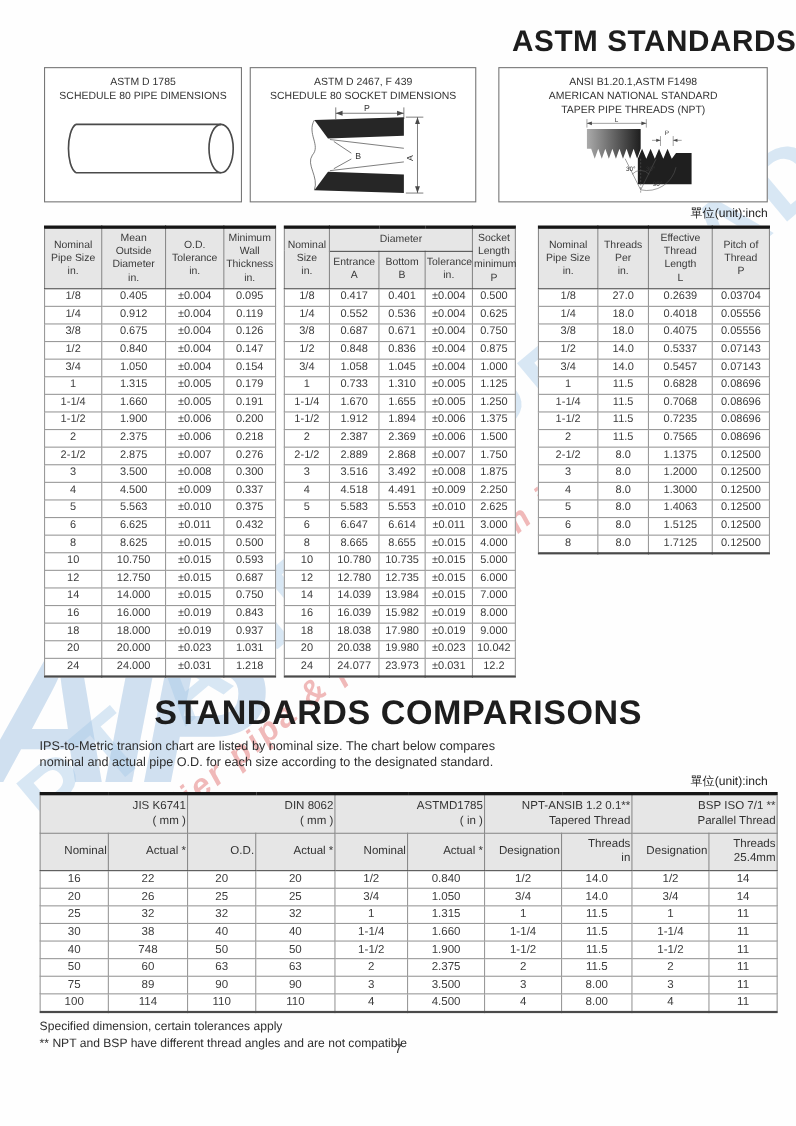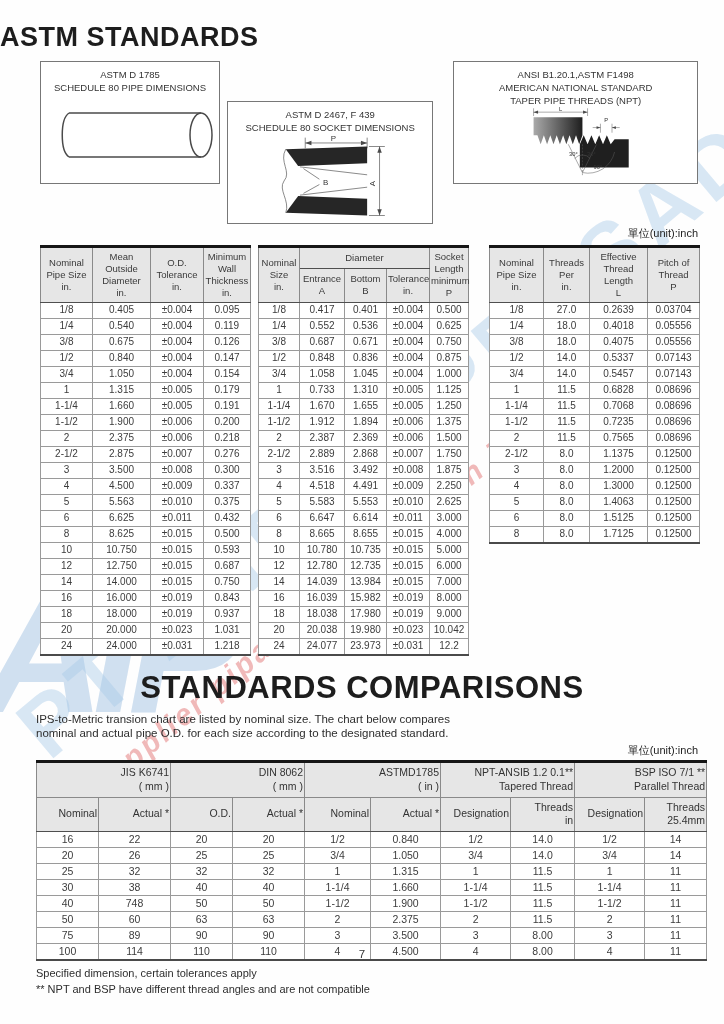--- a/index.html
+++ b/index.html
@@ -29,32 +29,32 @@
     color: rgba(165,200,232,0.42); white-space:nowrap;
   }
   .wm-red {
     position:absolute; left:95px; top:772px; width:1100px;
     transform: rotate(-40deg); transform-origin: 0 50%;
     font-size:30px; font-weight:bold; font-style:italic; letter-spacing:3px;
     color: rgba(225,110,110,0.48); white-space:nowrap;
   }
 
   
-  .h1 { text-align:left; font-size:27px; font-weight:bold; color:#1d1d1d; letter-spacing:0.5px; padding-top:22px; }
+  .h1 { text-align:right; font-size:27px; font-weight:bold; color:#1d1d1d; letter-spacing:0.5px; padding-top:22px; }
   .h2 { text-align:center; font-size:31px; font-weight:bold; color:#1d1d1d; letter-spacing:0.5px; margin-top:14px; }
   .unit { text-align:right; font-size:11px; color:#222; padding-right:26px; margin-top:2px;padding-left:33px; }
   .intro { margin:6px 0 2px 36px; font-size:11.5px; color:#2e2e2e; white-space:pre-line; line-height:1.3; }
   .footnotes { margin:5px 0 0 36px; font-size:11px; color:#2e2e2e; line-height:1.45; }
   .pagenum { position:absolute; left:0; right:0; top:948px; text-align:center; font-size:11.5px; color:#333; }
 
   
   .boxes { display:flex; margin:8px 26px 0 40px; }
   .dbox { border:1px solid #777; background:#fff; height:123px; position:relative; }
   .dbox-1 { width:180px; margin-right:7px; }
-  .dbox-2 { width:210px; margin-right:20px;margin-top:40px; }
+  .dbox-2 { width:210px; margin-right:20px; }
   .dbox-3 { width:249px; }
   .dbox .cap { text-align:center; font-size:9.5px; line-height:1.35; color:#333; padding-top:7px; }
   .dbox svg { display:block; margin:0 auto; }
   .dline { stroke:#4a4a4a; stroke-width:1.5; fill:none; }
   .thin  { stroke:#5a5a5a; stroke-width:0.8; fill:none; }
   .dfill { fill:#262626; }
   .dimtxt { font-size:9px; fill:#333; font-family:"Liberation Sans",sans-serif; }
 
   
   .tables { display:flex; margin:4px 26px 0 40px; align-items:flex-start; }
@@ -219,21 +219,21 @@
         </thead>
         <tbody>
             <tr>
               <td>1/8</td>
               <td>0.405</td>
               <td>±0.004</td>
               <td>0.095</td>
             </tr>
             <tr>
               <td>1/4</td>
-              <td>0.540</td>
+              <td>0.912</td>
               <td>±0.004</td>
               <td>0.119</td>
             </tr>
             <tr>
               <td>3/8</td>
               <td>0.675</td>
               <td>±0.004</td>
               <td>0.126</td>
             </tr>
             <tr>

